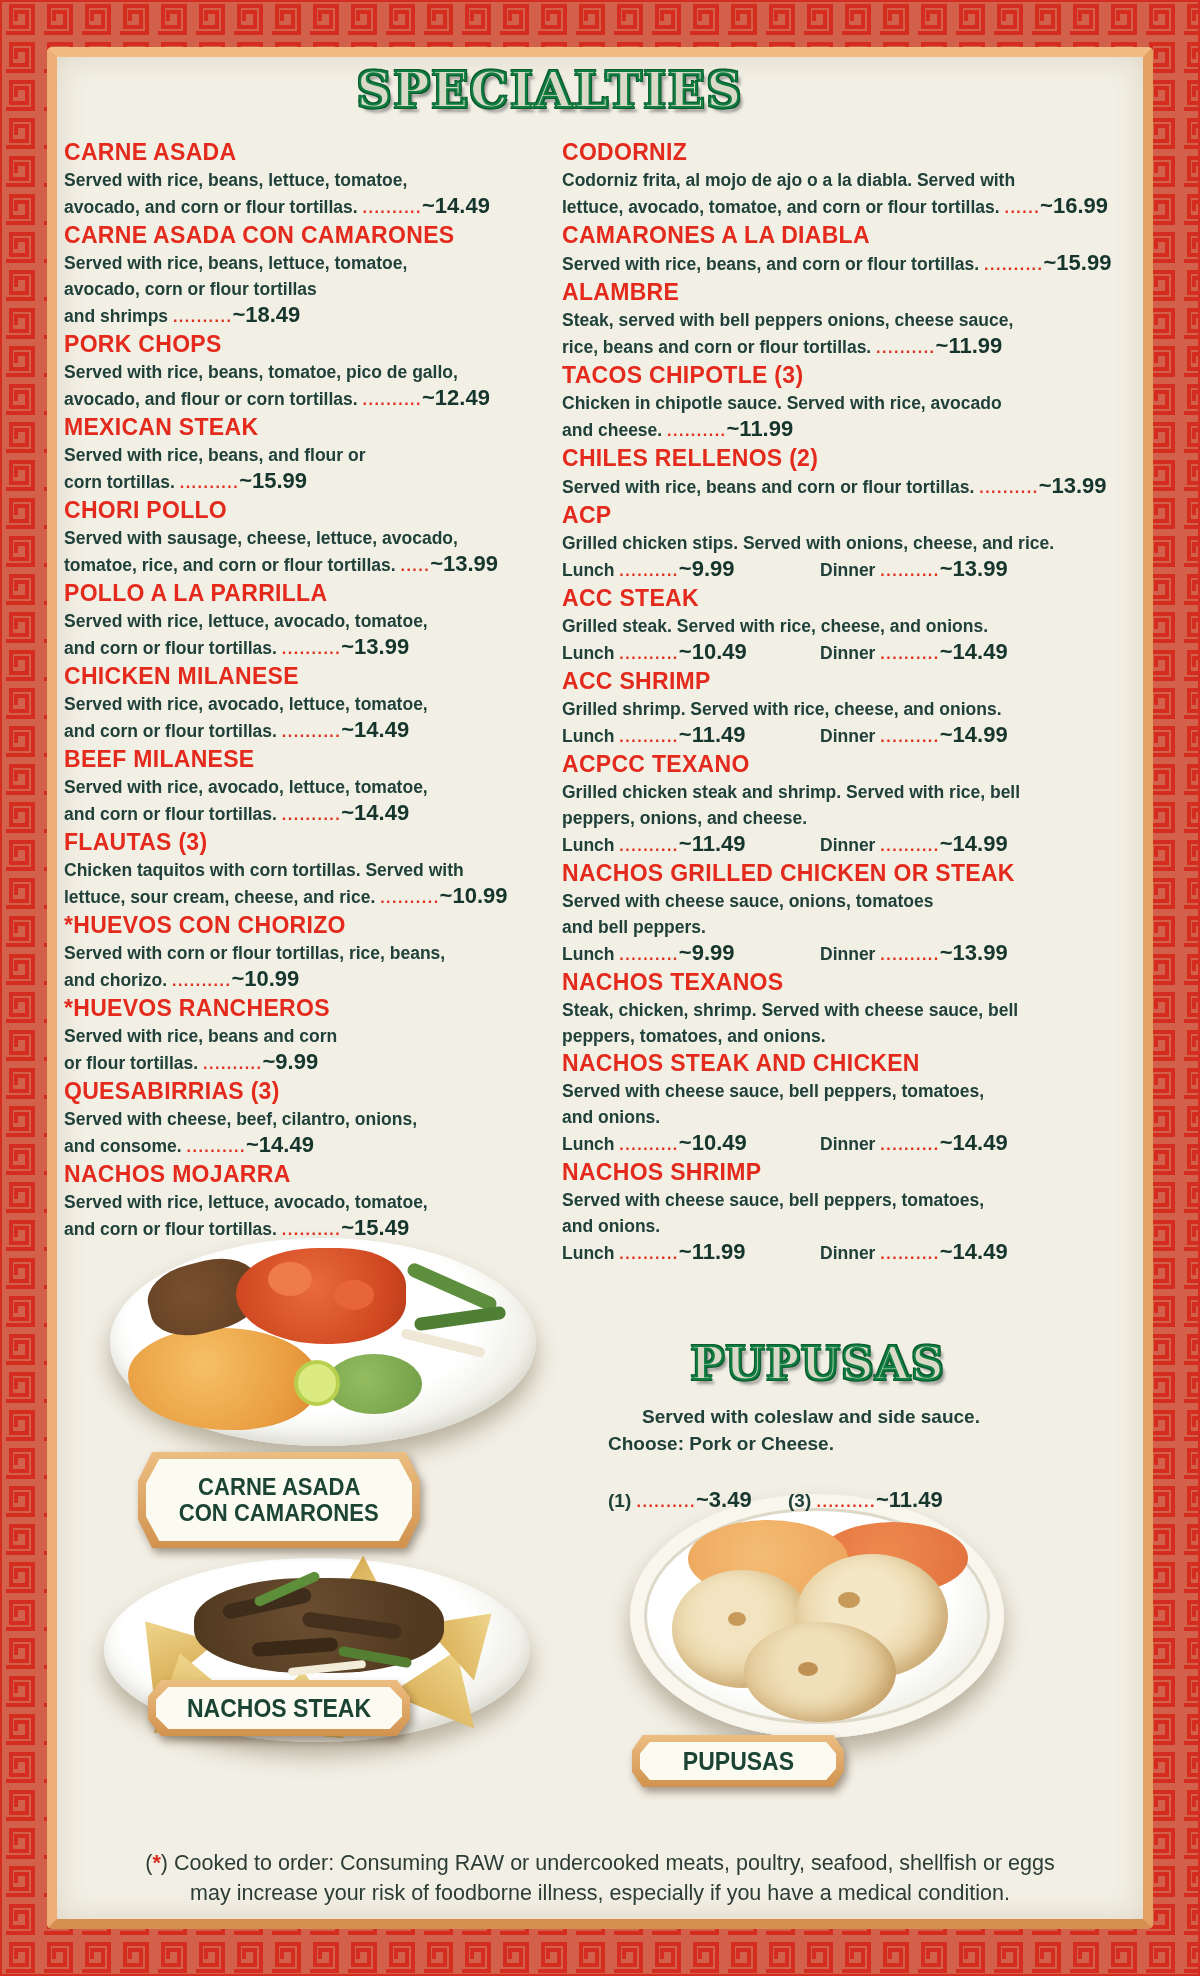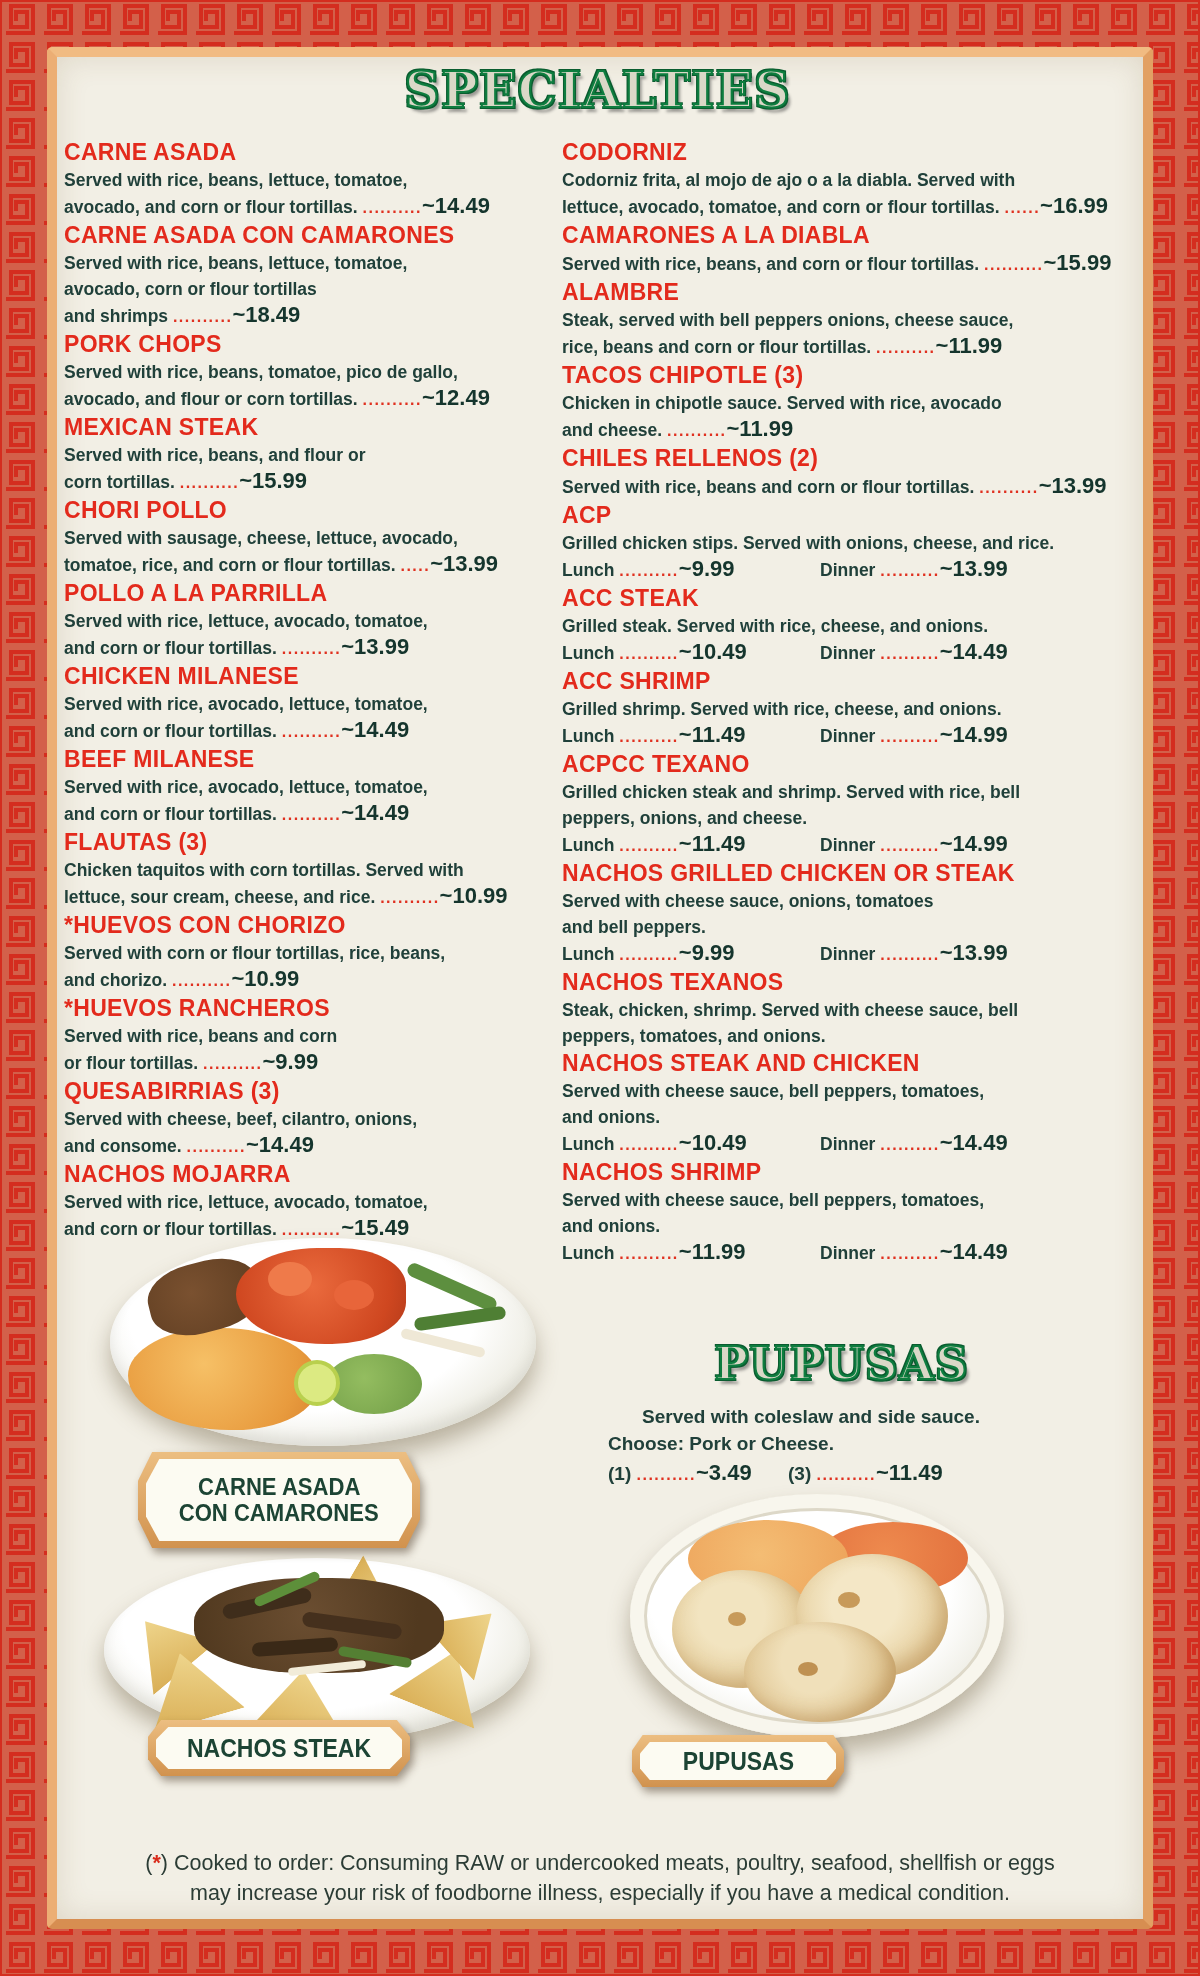--- a/index.html
+++ b/index.html
@@ -19,42 +19,41 @@
     box-shadow:inset 0 0 30px rgba(120,90,40,.16);
     z-index:1;
   }
   
   .fancy{
     font-family:"DejaVu Serif",serif;font-weight:bold;
     color:#dad8c7;
     -webkit-text-stroke:2.2px #0e7d3f;
     text-shadow:2px 2px 0 #0a5c2f,-2px 2px 0 #0a5c2f,2px -2px 0 #0a5c2f,-2px -2px 0 #0a5c2f,4px 5px 3px rgba(50,50,50,.45);
     letter-spacing:2px;
-    margin-left:48px;
   }
   .page-title{position:absolute;top:62px;left:0;width:1100px;text-align:center;font-size:48px;z-index:3;}
   
   .col{position:absolute;top:138px;z-index:3;}
   .col-left{left:64px;width:440px;}
   .col-right{left:562px;width:600px;}
   .item-name{
     font-size:23px;line-height:29px;font-weight:bold;color:#e32a1c;letter-spacing:.3px;white-space:nowrap;
   }
   .line{font-size:17.5px;line-height:26px;font-weight:bold;color:#20403a;white-space:nowrap;}
   .line .dots{color:#e0301f;font-size:16px;letter-spacing:1.5px;font-weight:bold;}
   .line .price{color:#15352d;font-size:22px;font-weight:bold;margin-top:21px;}
   .ld-left{display:inline-block;width:258px;}
   
   .pupusas{position:absolute;left:598px;top:1338px;width:440px;z-index:3;}
   .pupusas-title{font-size:44px;text-align:center;}
   .pp-line{font-size:19px;line-height:27px;font-weight:bold;color:#20403a;white-space:nowrap;}
   .pp-line1{margin:14px 0 0 44px;}
   .pp-line2{margin:0 0 0 10px;}
   .pp-opts{margin:2px 0 0 10px;}
-  .pp-opts .opt{display:inline-block;}
+  .pp-opts .opt{display:inline-block;margin-top:27px;}
   .pp-opts .opt1{width:180px;}
   .pp-opts .dots{color:#e0301f;font-size:16px;letter-spacing:1.5px;}
   .pp-opts .price{color:#15352d;font-size:22px;}
   
   .photo{position:absolute;z-index:2;}
   .plate{position:absolute;border-radius:50%;
     background:radial-gradient(ellipse at 45% 38%,#ffffff 52%,#ecebe1 74%,#d9d6c8 100%);
     box-shadow:0 14px 22px rgba(100,85,55,.4), inset 0 -8px 14px rgba(0,0,0,.07);}
   .b{position:absolute;border-radius:50%;}
   .strip{position:absolute;border-radius:8px;}
@@ -272,21 +271,21 @@
   <i class="chip" style="left:232px;top:16px;width:70px;height:54px;transform:rotate(120deg);"></i>
   <i class="b" style="left:92px;top:22px;width:250px;height:95px;background:radial-gradient(circle at 45% 40%,#6b4e31,#51391f 75%);border-radius:45%;"></i>
   <i class="strip" style="left:120px;top:40px;width:90px;height:15px;background:#3f2d1b;transform:rotate(-12deg);"></i>
   <i class="strip" style="left:200px;top:62px;width:100px;height:15px;background:#45301d;transform:rotate(8deg);"></i>
   <i class="strip" style="left:150px;top:84px;width:86px;height:14px;background:#3a2917;transform:rotate(-4deg);"></i>
   <i class="strip" style="left:150px;top:28px;width:70px;height:10px;background:#5d8f3a;transform:rotate(-24deg);"></i>
   <i class="strip" style="left:236px;top:96px;width:74px;height:10px;background:#547f33;transform:rotate(10deg);"></i>
   <i class="strip" style="left:186px;top:108px;width:78px;height:8px;background:#f2ecd9;transform:rotate(-6deg);"></i>
 </div>
 
-<div class="badge-wrap badge-1line" style="left:148px;top:1720px;width:262px;height:56px;">
+<div class="badge-wrap badge-1line" style="left:148px;top:1680px;width:262px;height:56px;">
   <div class="badge">
     <div class="badge-inner">
       <div class="badge-text">NACHOS STEAK</div>
     </div>
   </div>
 </div>
 
 <div class="photo" style="left:628px;top:1492px;width:378px;height:248px;">
   <div class="plate" style="left:2px;top:2px;right:2px;bottom:2px;box-shadow:0 14px 22px rgba(100,85,55,.4), inset 0 0 0 14px #f8f6ed, inset 0 0 0 17px #ddd8c8;"></div>
   <i class="b" style="left:190px;top:30px;width:150px;height:72px;background:radial-gradient(circle at 45% 45%,#ee8a4e,#e2703d);"></i>

